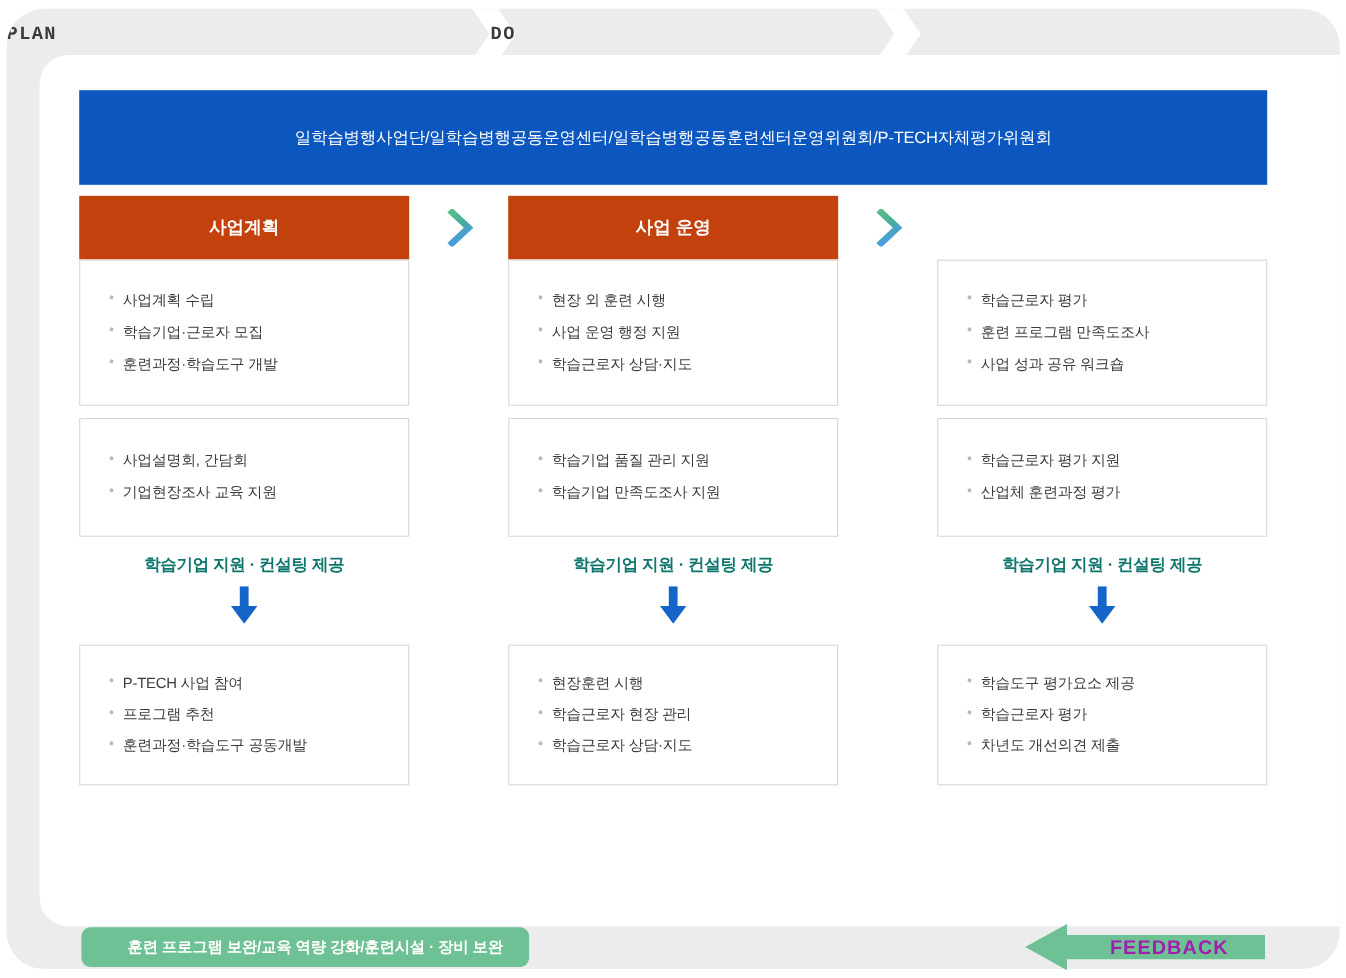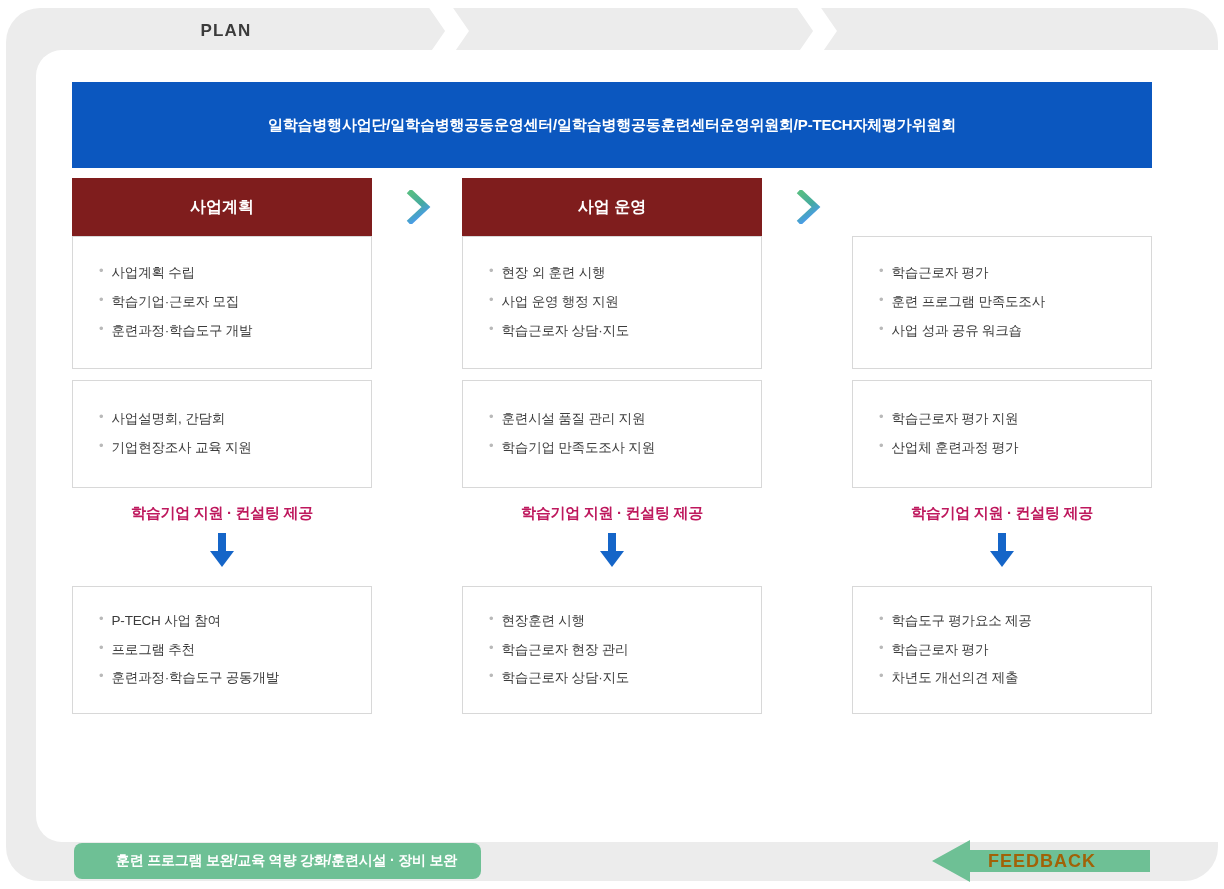--- a/index.html
+++ b/index.html
@@ -50,21 +50,21 @@
     height: 46px;
     border-radius: 34px 34px 0 0;
     overflow: hidden;
   }
   .phase-seg {
     position: absolute;
     top: 0;
     height: 46px;
     display: flex;
     align-items: center;
-    justify-content: center;
+    font-family: Liberation Mono, monospace;
   }
   .phase-label {
     font-size: 17px;
     font-weight: bold;
     color: #3b3b3b;
     letter-spacing: 1.2px;
   }
   
   .notch {
     position: absolute;
@@ -79,29 +79,29 @@
   .blue-bar {
     position: absolute;
     background: #0b57bf;
     display: flex;
     align-items: center;
     justify-content: center;
   }
   .blue-bar-text {
     color: #ffffff;
     font-size: 15px;
-    font-weight: bold;
+    font-weight: normal;
     letter-spacing: -0.2px;
   }
 
   
   .col-head {
     position: absolute;
     height: 58px;
-    background: #7f1d1d;
+    background: #c2410c;
     display: flex;
     align-items: center;
     justify-content: center;
   }
   .col-head-text {
     color: #ffffff;
     font-size: 16px;
     font-weight: bold;
   }
 
@@ -138,21 +138,21 @@
     color: #3c3c3c;
     font-size: 13.5px;
     line-height: 1.55;
     letter-spacing: -0.2px;
   }
 
   
   .consult-label {
     position: absolute;
     text-align: center;
-    color: #be185d;
+    color: #0f766e;
     font-size: 15px;
     font-weight: bold;
     letter-spacing: -0.3px;
   }
   .down-arrow {
     position: absolute;
     width: 26px;
     height: 34px;
   }
 
@@ -170,45 +170,48 @@
     color: #ffffff;
     font-size: 14px;
     font-weight: bold;
     letter-spacing: -0.2px;
   }
   .feedback-arrow {
     position: absolute;
   }
   .feedback-arrow-text {
     position: absolute;
-    left: 56px;
+    left: 77px;
     top: 0;
     height: 100%;
     display: flex;
     align-items: center;
-    color: #a16207;
+    color: #a21caf;
     font-size: 18px;
     font-weight: bold;
     letter-spacing: 1px;
   }
 </style>
 </head>
 <body>
 
 <div id="stage">
 
   <div class="outer-frame"></div>
   <div class="inner-panel"></div>
 
   <div class="phase-band">
     <div class="phase-seg" style="left:0px; width:440px;">
       <span class="phase-label">PLAN</span>
     </div>
     <div class="notch" style="left:417px;"></div>
 
+    <div class="phase-seg" style="left:440px; width:348px;">
+      <span class="phase-label">DO</span>
+    </div>
     <div class="notch" style="left:785px;"></div>
 
   </div>
 
   <div class="blue-bar" style="left:72px; top:82px; width:1080px; height:86px;">
     <span class="blue-bar-text">일학습병행사업단/일학습병행공동운영센터/일학습병행공동훈련센터운영위원회/P-TECH자체평가위원회</span>
   </div>
 
   <div class="col-head" style="left:72px; top:178px; width:300px;">
     <span class="col-head-text">사업계획</span>
@@ -294,21 +297,21 @@
     </div>
     <div class="bullet-row">
       <span class="bullet-dot">•</span>
       <span class="bullet-text">기업현장조사 교육 지원</span>
     </div>
   </div>
 
   <div class="box" style="left:462px; top:380px; width:300px; height:108px;">
     <div class="bullet-row">
       <span class="bullet-dot">•</span>
-      <span class="bullet-text">훈련시설 품질 관리 지원</span>
+      <span class="bullet-text">학습기업 품질 관리 지원</span>
     </div>
     <div class="bullet-row">
       <span class="bullet-dot">•</span>
       <span class="bullet-text">학습기업 만족도조사 지원</span>
     </div>
   </div>
 
   <div class="box" style="left:852px; top:380px; width:300px; height:108px;">
     <div class="bullet-row">
       <span class="bullet-dot">•</span>

